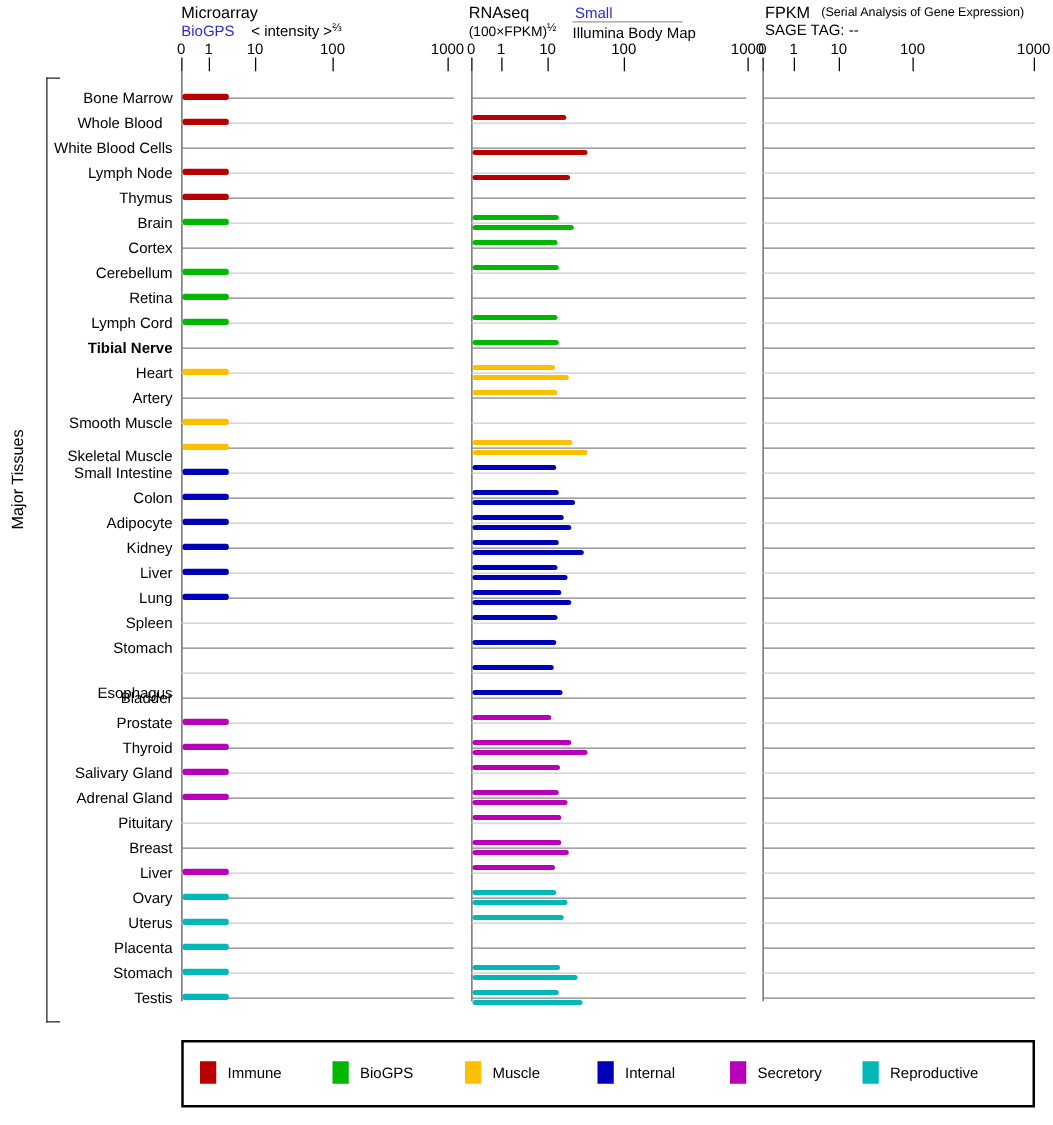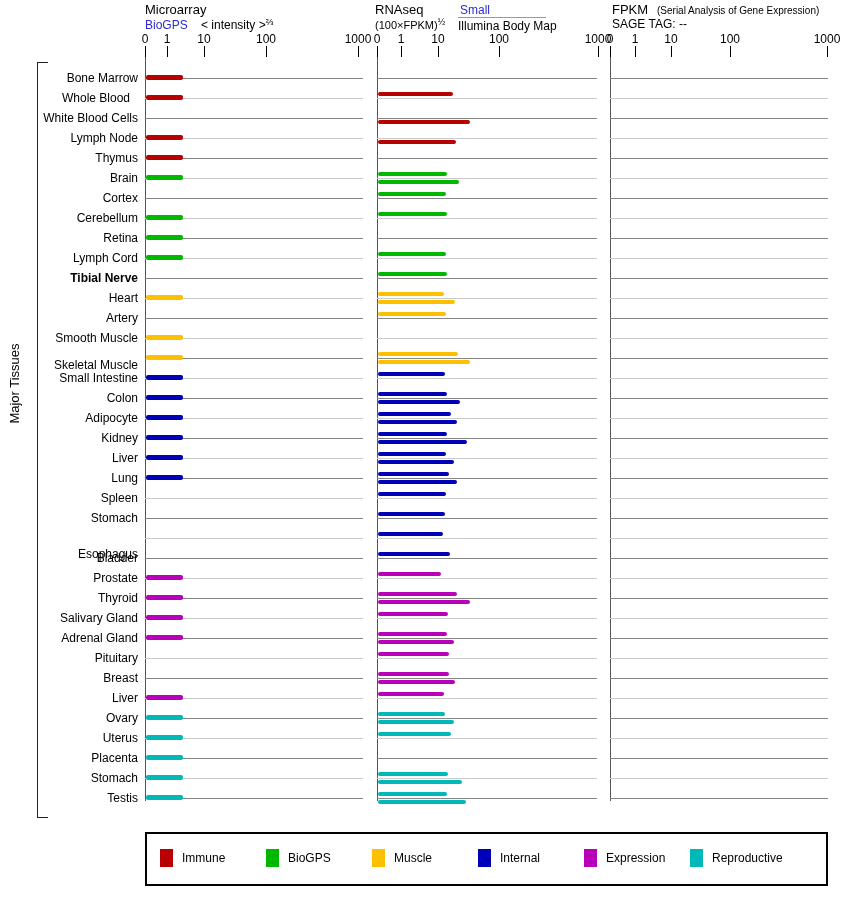--- a/index.html
+++ b/index.html
@@ -318,16 +318,16 @@
   <div id="legend-items"></div>
 <div class="abs legend-swatch" style="left: 160px; top: 849px; background: rgb(184, 0, 0);"></div>
     <div class="abs legend-label" style="left: 182px; top: 851px;">Immune</div>
     <div class="abs legend-swatch" style="left: 266px; top: 849px; background: rgb(0, 184, 0);"></div>
     <div class="abs legend-label" style="left: 288px; top: 851px;">BioGPS</div>
     <div class="abs legend-swatch" style="left: 372px; top: 849px; background: rgb(253, 192, 0);"></div>
     <div class="abs legend-label" style="left: 394px; top: 851px;">Muscle</div>
     <div class="abs legend-swatch" style="left: 478px; top: 849px; background: rgb(0, 0, 184);"></div>
     <div class="abs legend-label" style="left: 500px; top: 851px;">Internal</div>
     <div class="abs legend-swatch" style="left: 584px; top: 849px; background: rgb(184, 0, 184);"></div>
-    <div class="abs legend-label" style="left: 606px; top: 851px;">Expression</div>
+    <div class="abs legend-label" style="left: 606px; top: 851px;">Secretory</div>
     <div class="abs legend-swatch" style="left: 690px; top: 849px; background: rgb(0, 184, 184);"></div>
     <div class="abs legend-label" style="left: 712px; top: 851px;">Reproductive</div>
   </div>
 
 </body></html>

